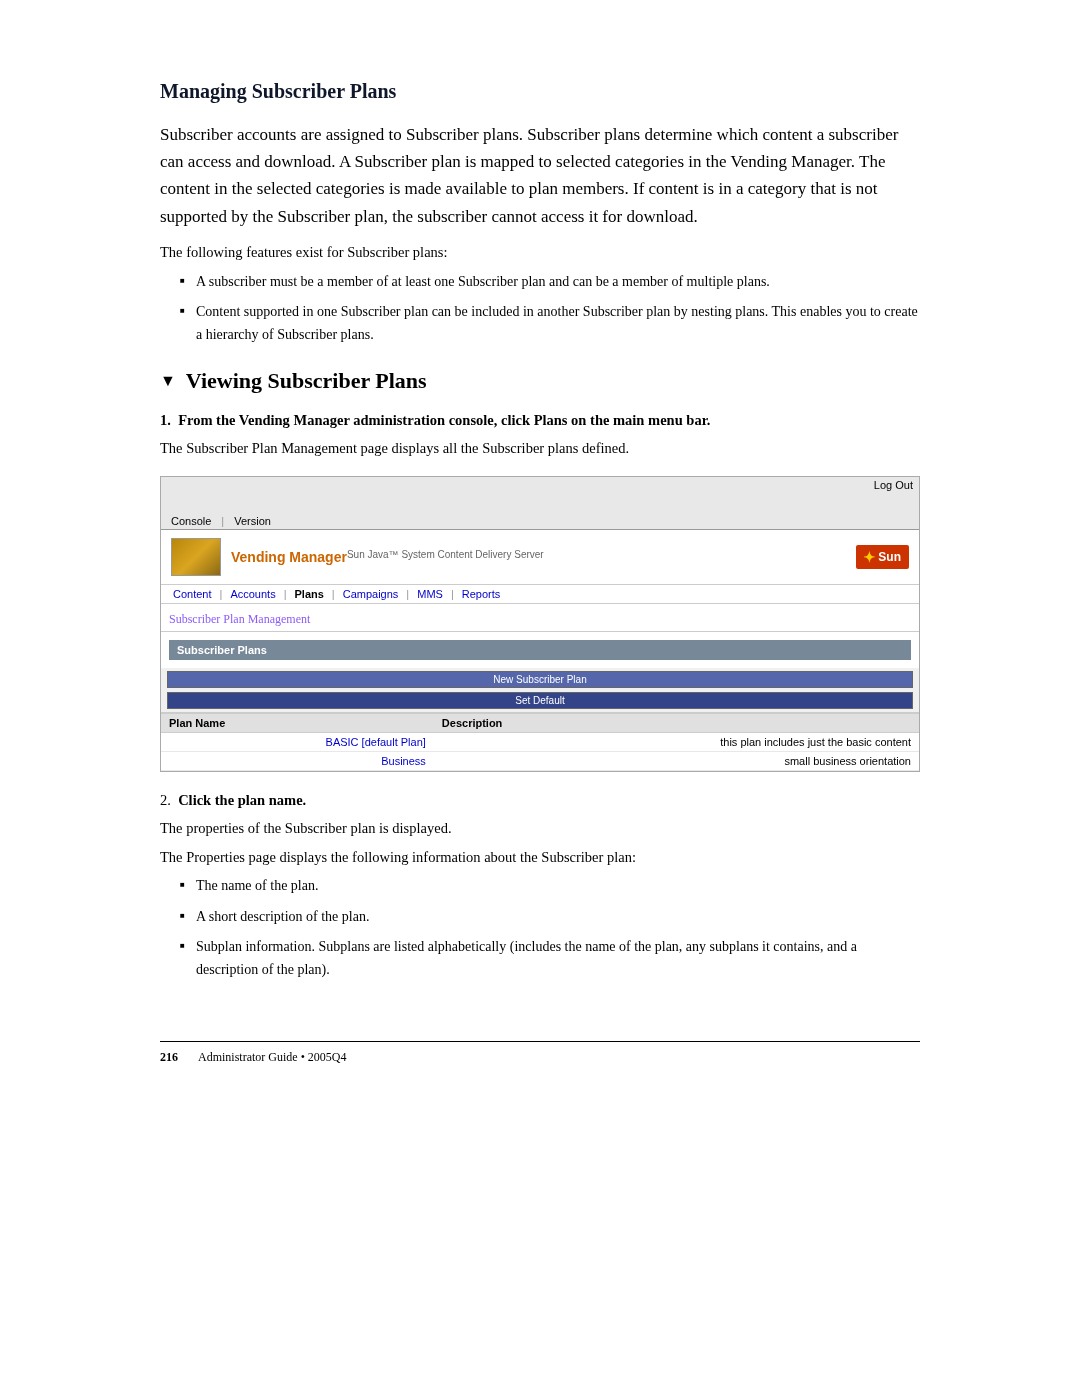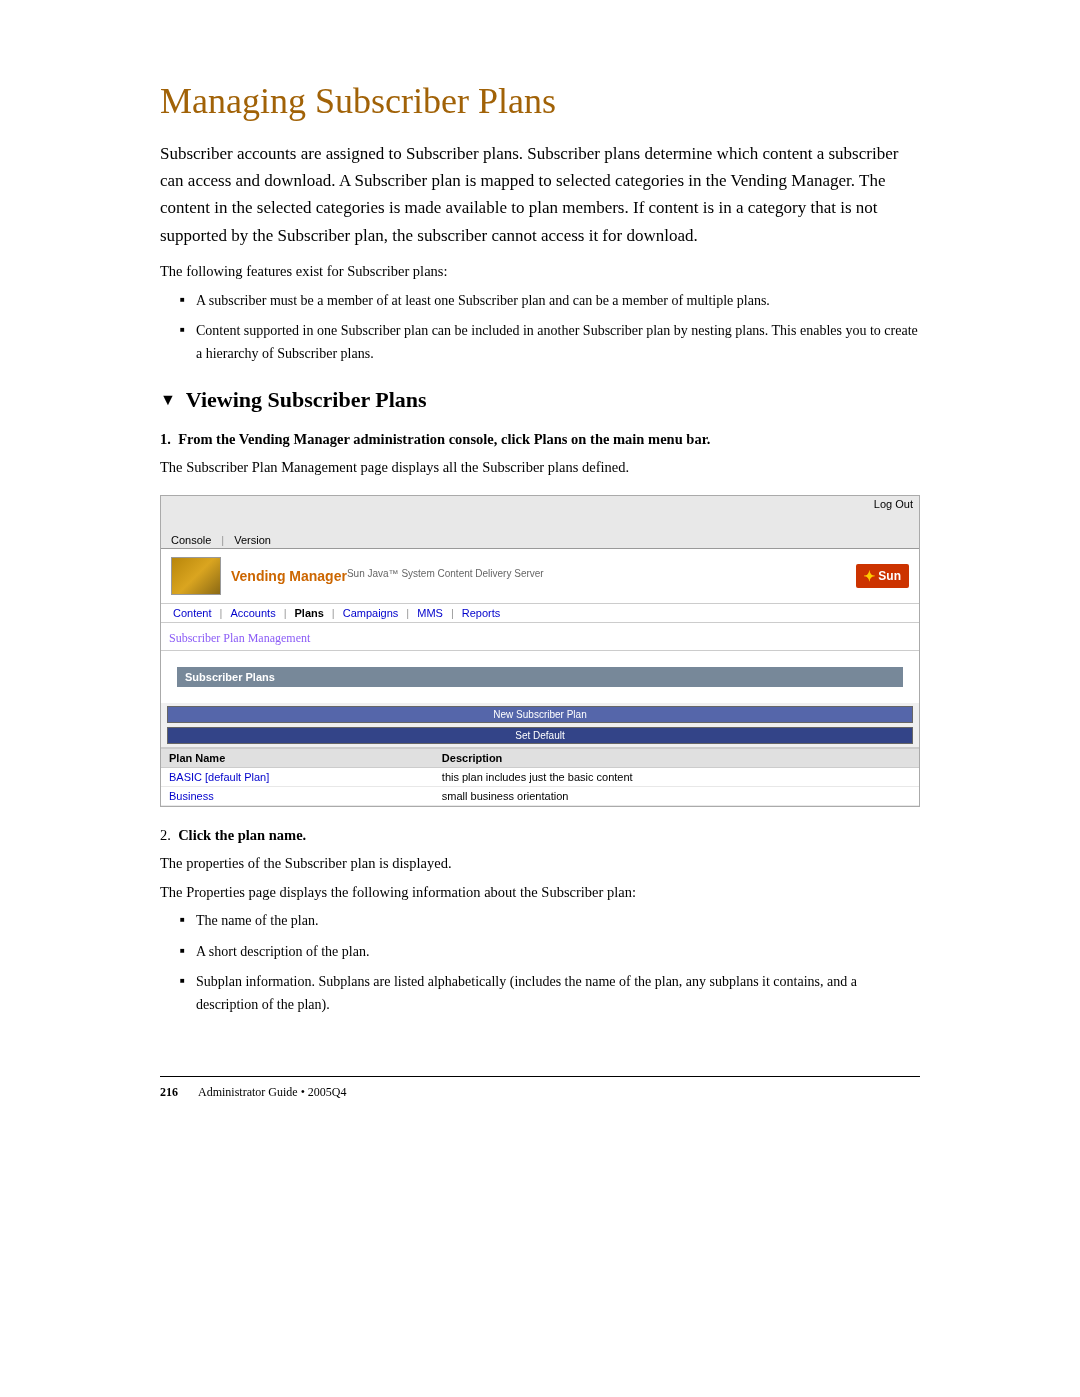--- a/index.html
+++ b/index.html
@@ -9,25 +9,25 @@
       font-size: 15px;
       color: #000000;
       width: 1080px;
       min-height: 1397px;
     }
     .page {
       padding: 80px 160px 80px 160px;
       max-width: 1080px;
     }
     h1.main-title {
-      font-size: 36px;
-      font-weight: normal;
+      font-size: 20px;
+      font-weight: bold;
       font-family: serif;
       margin-bottom: 18px;
-      color: #a16207;
+      color: #0f172a;
     }
     .intro-text {
       font-size: 17px;
       line-height: 1.6;
       margin-bottom: 14px;
       color: #000;
     }
     .features-intro {
       font-size: 14.5px;
       margin-bottom: 10px;
@@ -193,21 +193,21 @@
       color: #8b5cf6;
       padding: 8px 8px 4px 8px;
       border-bottom: 1px solid #ccc;
     }
     .ui-section-header {
       background: #778899;
       color: #fff;
       padding: 4px 8px;
       font-size: 11px;
       font-weight: bold;
-      margin: 16px;
+      margin: 8px;
     }
     .ui-table-actions {
       background: #f0f0f0;
       display: flex;
       justify-content: flex-end;
       gap: 4px;
       padding: 3px 6px;
       border-bottom: 1px solid #ccc;
       flex-direction: column;
     }
@@ -234,20 +234,21 @@
       font-size: 11px;
       text-align: left;
       font-weight: bold;
       color: #000;
     }
     .ui-table td {
       padding: 3px 8px;
       font-size: 11px;
       border-bottom: 1px solid #e8e8e8;
       color: #000;
+      text-align: right;
     }
     .ui-table td a {
       color: #0000cc;
       text-decoration: none;
     }
 
     .step2-label {
       font-size: 14.5px;
       font-weight: normal;
       margin-bottom: 8px;

